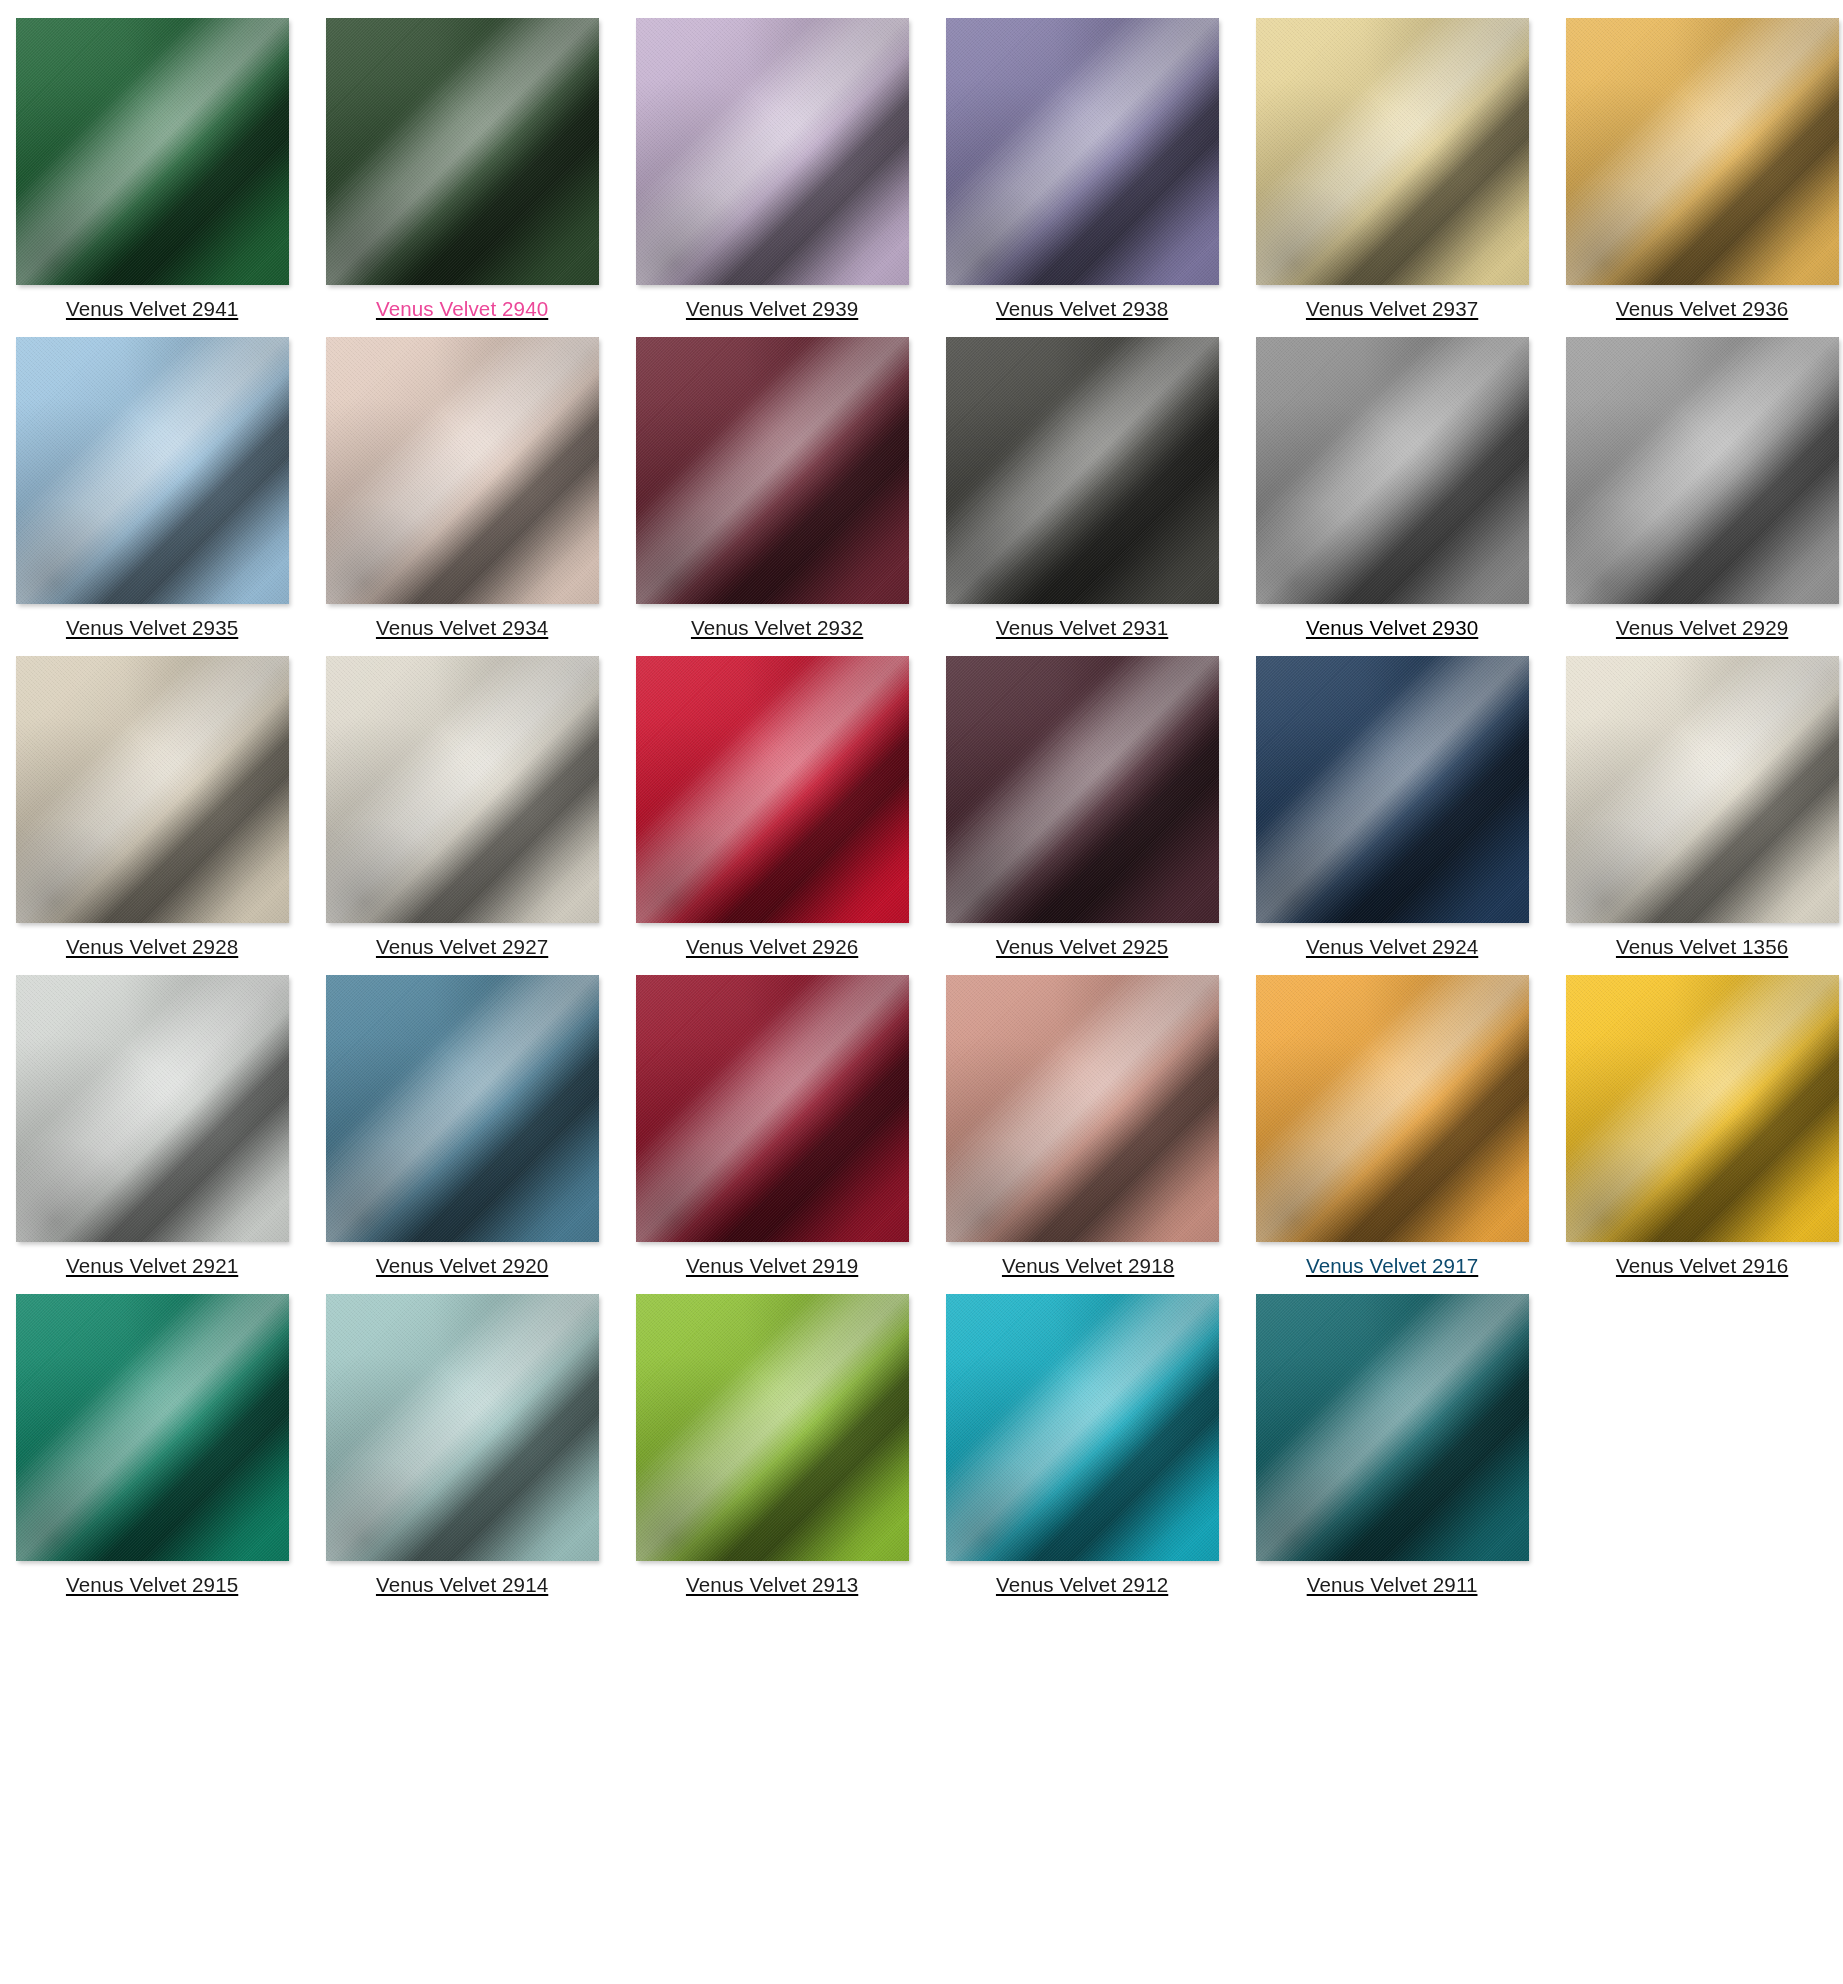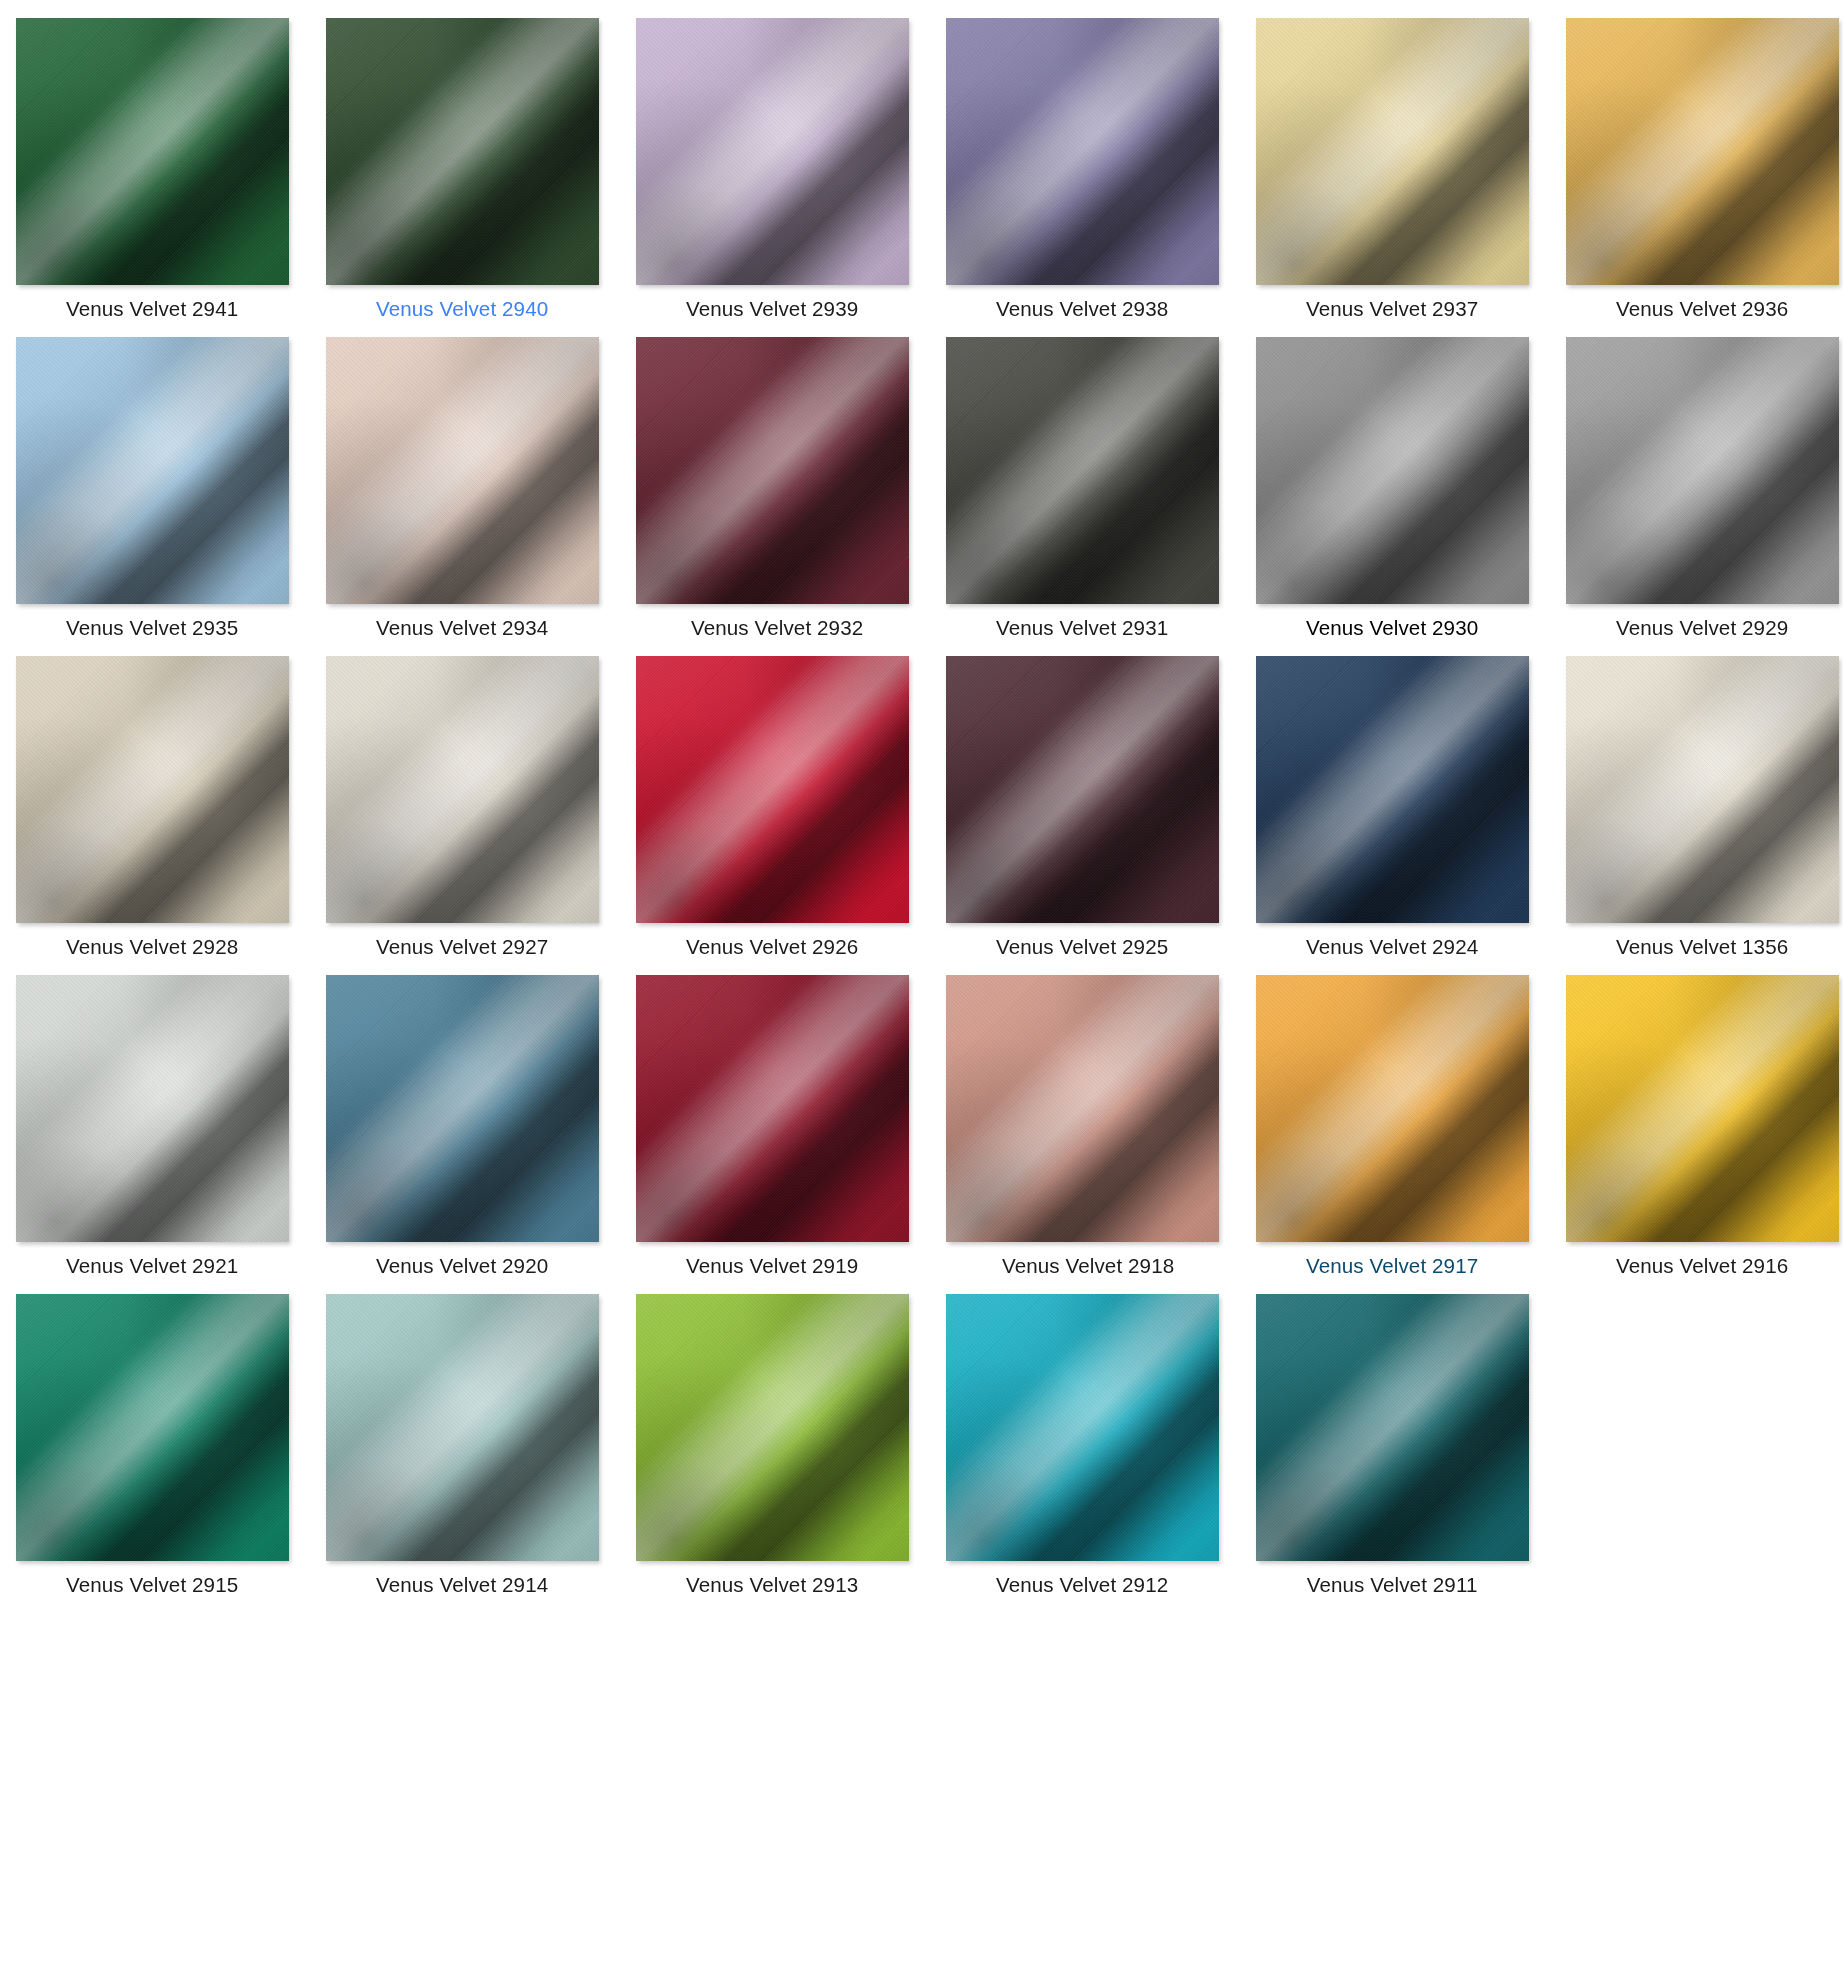--- a/index.html
+++ b/index.html
@@ -14,20 +14,21 @@
     font-family: "Liberation Sans", "DejaVu Sans", sans-serif;
     -webkit-font-smoothing: antialiased;
   }
   #swatch-grid {
     display: grid;
     grid-template-columns: repeat(6, 273px);
     column-gap: 37px;
     row-gap: 17px;
     padding: 18.4px 0 0 15.6px;
     box-sizing: border-box;
+    text-decoration: underline;
   }
   .swatch-card {
     width: 273px;
     display: flex;
     flex-direction: column;
     align-items: center;
   }
   .swatch-image {
     position: relative;
     width: 273px;
@@ -116,21 +117,21 @@
       <div class="swatch-label" style="color: rgb(27, 27, 27);">Venus Velvet 2941</div>
     </div>
     <div class="swatch-card">
       <div class="swatch-image">
         <div class="velvet-base" style="background-color: rgb(45, 74, 45);"></div>
         <div class="velvet-sheen"></div>
         <div class="velvet-fold"></div>
         <div class="velvet-vignette"></div>
         <div class="velvet-nap"></div>
       </div>
-      <div class="swatch-label" style="color: #3b82f6;">Venus Velvet 2940</div>
+      <div class="swatch-label" style="color: #ec4899;">Venus Velvet 2940</div>
     </div>
     <div class="swatch-card">
       <div class="swatch-image">
         <div class="velvet-base" style="background-color: rgb(196, 176, 207);"></div>
         <div class="velvet-sheen"></div>
         <div class="velvet-fold"></div>
         <div class="velvet-vignette"></div>
         <div class="velvet-nap"></div>
       </div>
       <div class="swatch-label" style="color: rgb(27, 27, 27);">Venus Velvet 2939</div>

